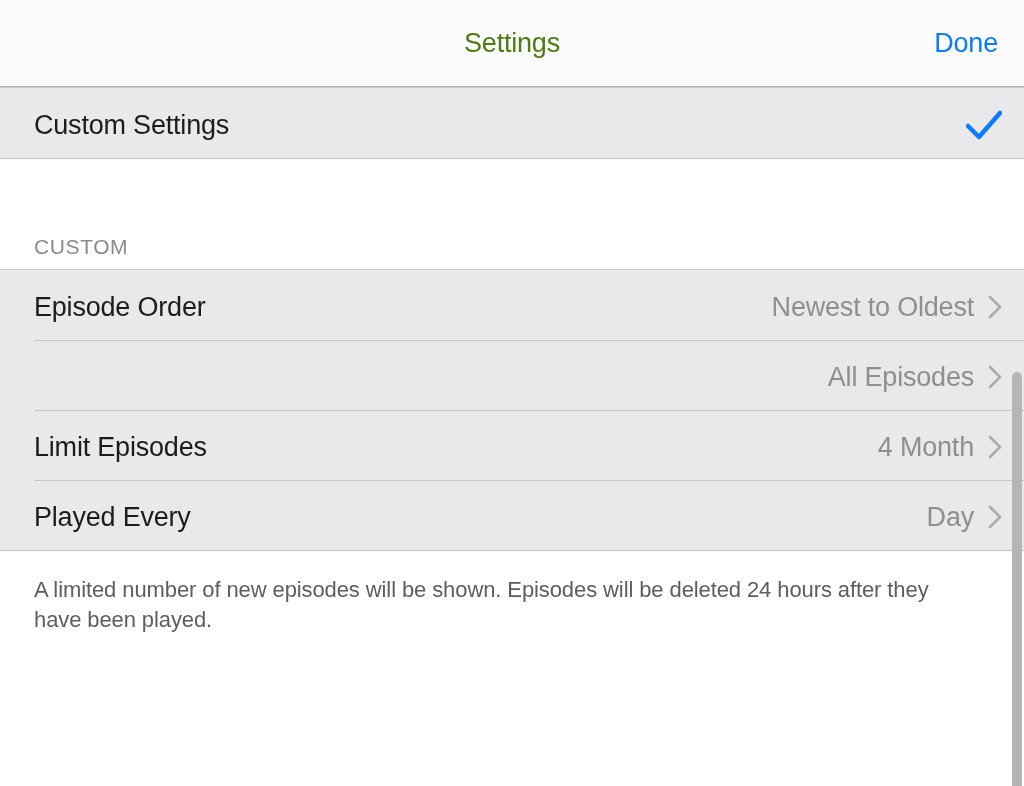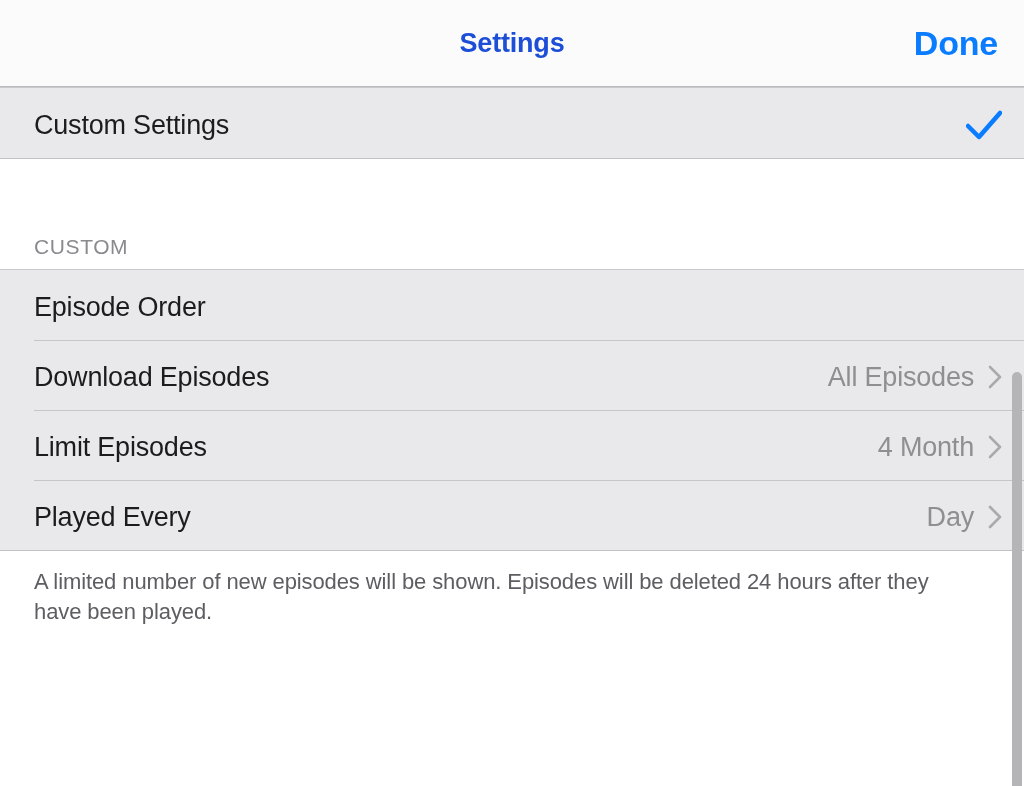--- a/index.html
+++ b/index.html
@@ -18,31 +18,31 @@
     position:relative;
     height:87px;
     background:#fbfbfb;
     border-bottom:1px solid #b9b9bb;
     display:flex;
     align-items:center;
     justify-content:center;
   }
   .nav-title {
     font-size:27px;
-    font-weight:bold;
-    color:#1d4ed8;
+    font-weight:normal;
+    color:#4d7c0f;
     letter-spacing:-0.2px;
   }
   .nav-done {
     position:absolute;
     right:26px;
     top:50%;
     transform:translateY(-50%);
-    font-size:34px;
-    font-weight:bold;
+    font-size:27px;
+    font-weight:normal;
     color:#0a7cff;
     letter-spacing:-0.2px;
     cursor:pointer;
   }
 
   
   .group {
     background:#e9e9eb;
     border-top:1px solid #c9c9cb;
     border-bottom:1px solid #c1c1c3;
@@ -110,21 +110,21 @@
   }
   .section-header-text {
     font-size:21px;
     color:#8a8a8e;
     letter-spacing:0.6px;
   }
 
   
   .footer {
     background:#ffffff;
-    padding:16px 52px 0 34px;
+    padding:24px 52px 0 34px;
   }
   .footer-text {
     font-size:22px;
     line-height:1.35;
     color:#5d5d62;
     letter-spacing:-0.1px;
   }
 
   
   .scrollbar-track {
@@ -171,24 +171,31 @@
   <div class="gap gap-1"></div>
 
   <div class="section-header">
     <span class="section-header-text">CUSTOM</span>
   </div>
 
   <div class="group">
 
     <div class="row">
       <span class="row-label">Episode Order</span>
-    </div>
-
-    <div class="row">
-      <span class="row-label">Download Episodes</span>
+      <span class="row-right">
+        <span class="row-value">Newest to Oldest</span>
+        <span class="chevron">
+          <svg viewBox="0 0 14 24" width="14" height="24" xmlns="http://www.w3.org/2000/svg">
+            <polyline points="2,2 12,12 2,22" fill="none" stroke="#a9a9ae" stroke-width="2.6" stroke-linecap="round" stroke-linejoin="round"></polyline>
+          </svg>
+        </span>
+      </span>
+    </div>
+
+    <div class="row">
       <span class="row-right">
         <span class="row-value">All Episodes</span>
         <span class="chevron">
           <svg viewBox="0 0 14 24" width="14" height="24" xmlns="http://www.w3.org/2000/svg">
             <polyline points="2,2 12,12 2,22" fill="none" stroke="#a9a9ae" stroke-width="2.6" stroke-linecap="round" stroke-linejoin="round"></polyline>
           </svg>
         </span>
       </span>
     </div>
 

